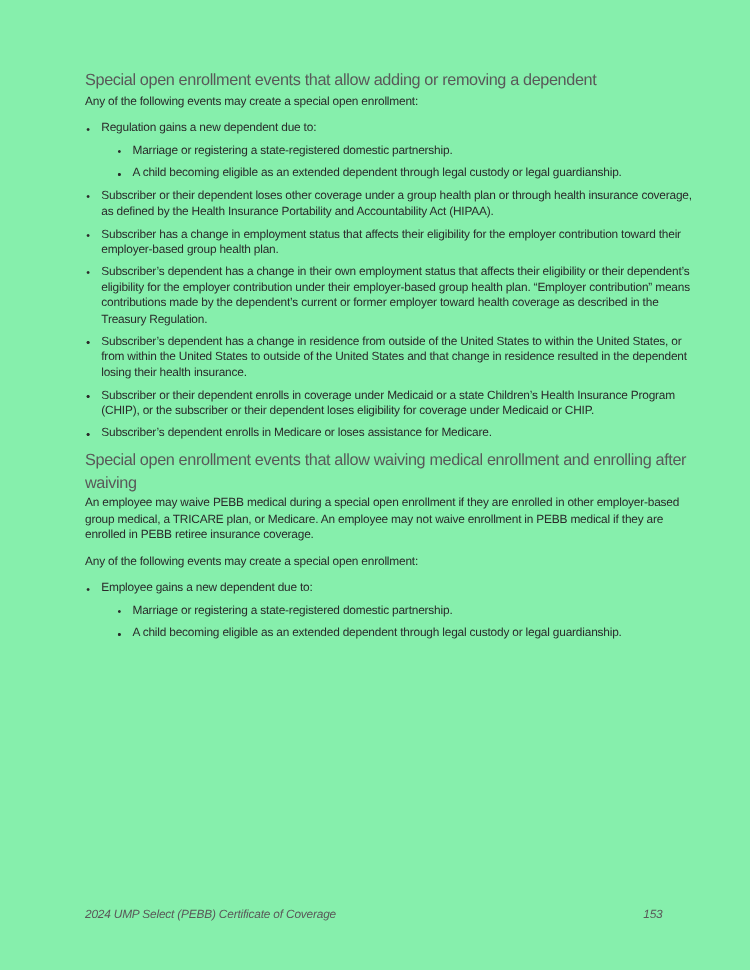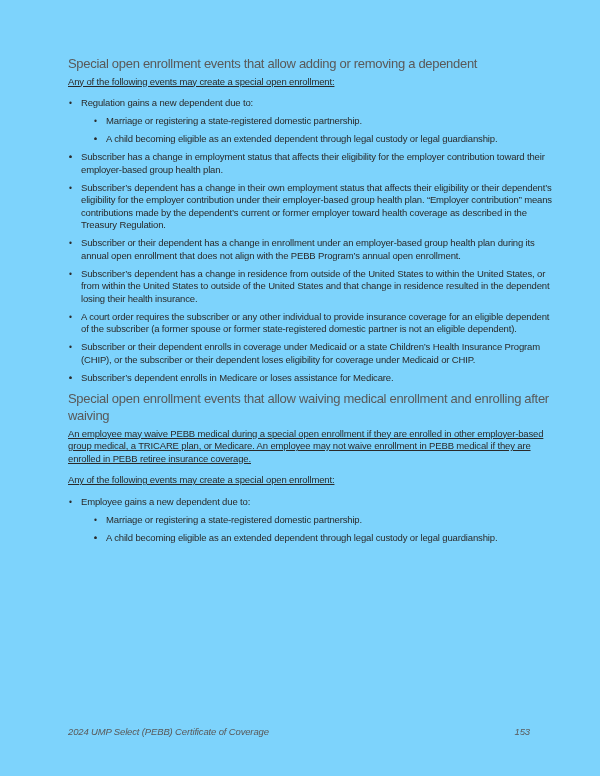--- a/index.html
+++ b/index.html
@@ -1,38 +1,38 @@
 <!DOCTYPE html>
 <html><head>
 <meta charset="utf-8">
 <style>
   html,body{margin:0;padding:0;background:#ffffff;}
   .page{
     position:relative;
     width:600px;height:776px;
     box-sizing:border-box;
     padding:55px 45px 0 68px;
-    background:#7dd3fc;
+    background:#86efac;
     font-family:"Liberation Sans","DejaVu Sans",sans-serif;
     color:#2a2a2a;
     font-size:9.5px;
     line-height:12.5px;
     letter-spacing:-0.15px;
     overflow:hidden;
   }
   h1.doc-heading{
     font-size:13px;
     line-height:17.5px;
     font-weight:400;
     letter-spacing:-0.3px;
     color:#595959;
     margin:0 0 3px 0;
   }
   h1.second{}
-  p.para{margin:0 0 9px 0;text-decoration:underline;}
+  p.para{margin:0 0 9px 0;}
   .list{margin:0 0 0 0;}
   .li{
     position:relative;
     padding-left:13px;
     margin-bottom:5.5px;
   }
   .dot{
     position:absolute;
     left:1px;top:0;
     font-size:8.5px;
@@ -75,45 +75,44 @@
         </div>
         <div class="li">
           <span class="dot">•</span>
           <span>A child becoming eligible as an extended dependent through legal custody or legal guardianship.</span>
         </div>
       </div>
     </div>
 
     <div class="li">
       <span class="dot">•</span>
+      <span>Subscriber or their dependent loses other coverage under a group health plan or through health insurance coverage, as defined by the Health Insurance Portability and Accountability Act (HIPAA).</span>
     </div>
 
     <div class="li">
       <span class="dot">•</span>
       <span>Subscriber has a change in employment status that affects their eligibility for the employer contribution toward their employer-based group health plan.</span>
     </div>
 
     <div class="li">
       <span class="dot">•</span>
       <span>Subscriber’s dependent has a change in their own employment status that affects their eligibility or their dependent’s eligibility for the employer contribution under their employer-based group health plan. “Employer contribution” means contributions made by the dependent’s current or former employer toward health coverage as described in the Treasury Regulation.</span>
     </div>
 
     <div class="li">
       <span class="dot">•</span>
-      <span>Subscriber or their dependent has a change in enrollment under an employer-based group health plan during its annual open enrollment that does not align with the PEBB Program’s annual open enrollment.</span>
     </div>
 
     <div class="li">
       <span class="dot">•</span>
       <span>Subscriber’s dependent has a change in residence from outside of the United States to within the United States, or from within the United States to outside of the United States and that change in residence resulted in the dependent losing their health insurance.</span>
     </div>
 
     <div class="li">
       <span class="dot">•</span>
-      <span>A court order requires the subscriber or any other individual to provide insurance coverage for an eligible dependent of the subscriber (a former spouse or former state-registered domestic partner is not an eligible dependent).</span>
     </div>
 
     <div class="li">
       <span class="dot">•</span>
       <span>Subscriber or their dependent enrolls in coverage under Medicaid or a state Children’s Health Insurance Program (CHIP), or the subscriber or their dependent loses eligibility for coverage under Medicaid or CHIP.</span>
     </div>
 
     <div class="li">
       <span class="dot">•</span>
     </div>

